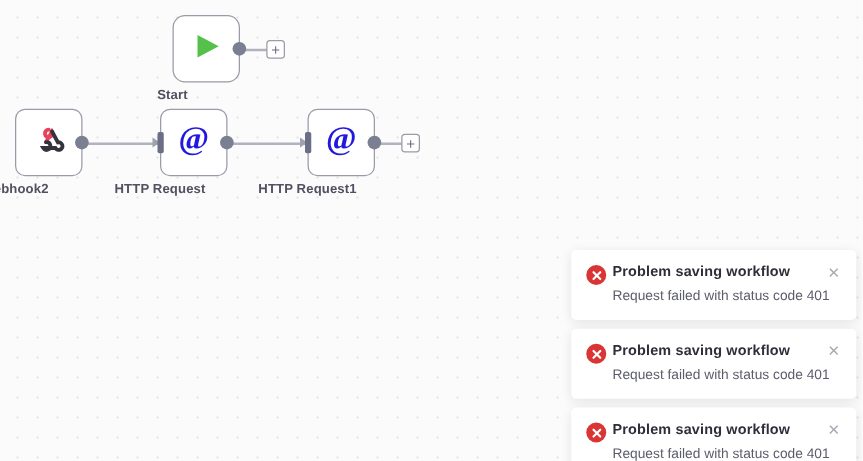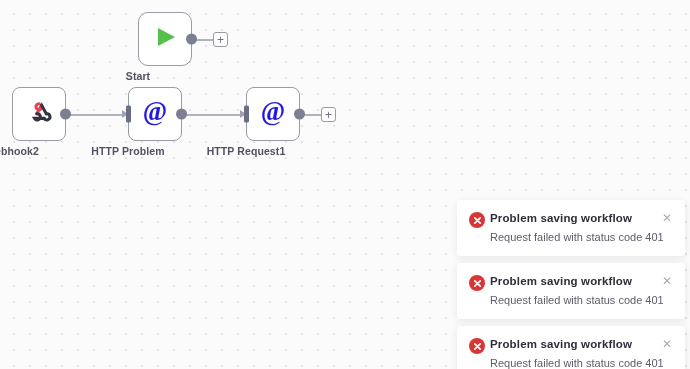--- a/index.html
+++ b/index.html
@@ -197,21 +197,21 @@
   <div class="node-wrap" style="left:128px; top:87px;">
     <div class="node">
       <div class="port-in"></div>
       <span>
         <svg width="30" height="30" viewBox="0 0 24 24">
           <text x="12" y="18" text-anchor="middle" font-family="'Liberation Serif', serif" font-size="21" font-weight="bold" fill="#2219e0">@</text>
         </svg>
       </span>
       <div class="port-out"></div>
     </div>
-    <div class="node-label">HTTP Problem</div>
+    <div class="node-label">HTTP Request</div>
   </div>
 
   <div class="node-wrap" style="left:246px; top:87px;">
     <div class="node">
       <div class="port-in"></div>
       <span>
         <svg width="30" height="30" viewBox="0 0 24 24">
           <text x="12" y="18" text-anchor="middle" font-family="'Liberation Serif', serif" font-size="21" font-weight="bold" fill="#2219e0">@</text>
         </svg>
       </span>

